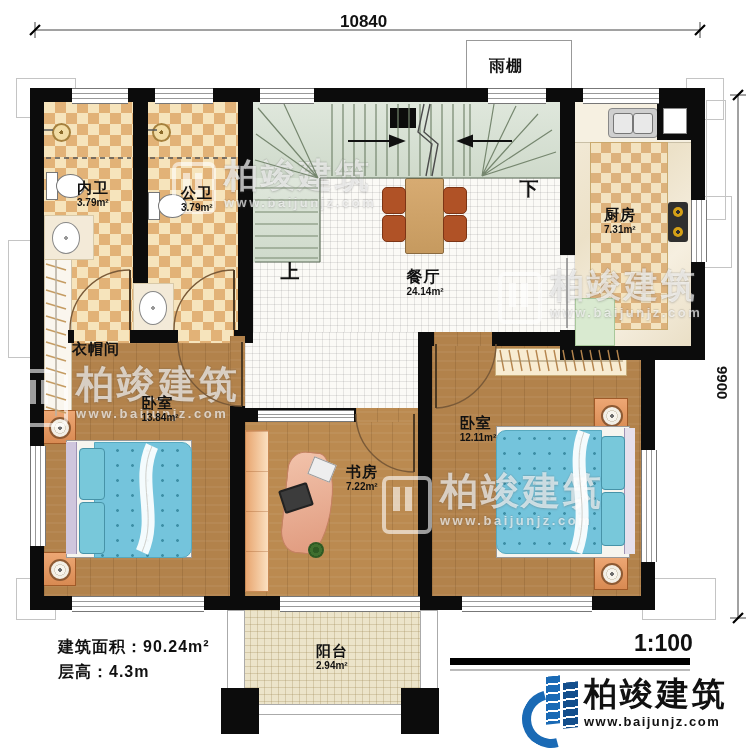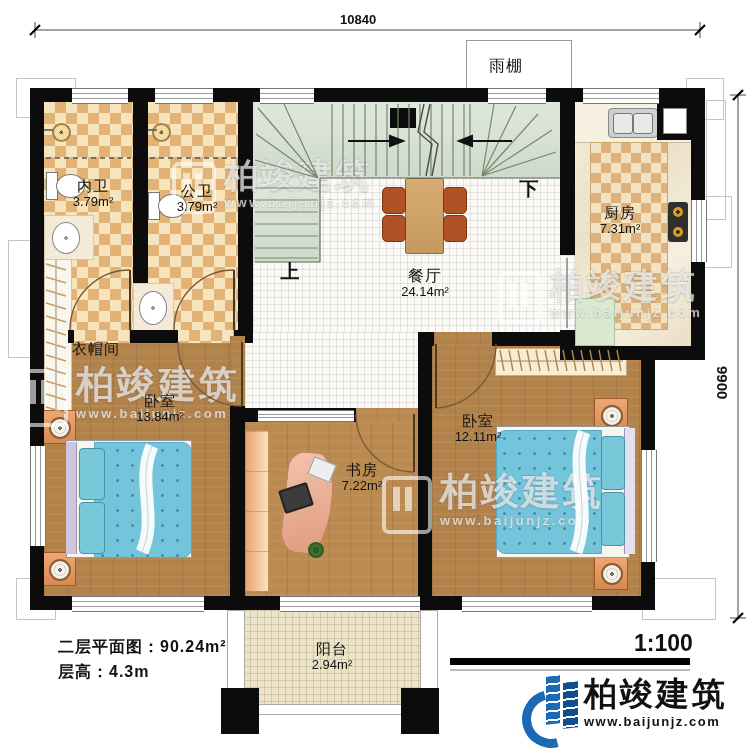--- a/index.html
+++ b/index.html
@@ -28,24 +28,24 @@
   .wall{position:absolute;background:#0c0c0c;z-index:15;}
   .eave{position:absolute;border:1px solid #c4c4c4;z-index:0;}
   .winH{position:absolute;background:#fff;border-top:1px solid #777;border-bottom:1px solid #777;z-index:16;}
   .winH::before{content:"";position:absolute;left:0;right:0;top:32%;height:1px;background:#999;}
   .winH::after{content:"";position:absolute;left:0;right:0;top:64%;height:1px;background:#999;}
   .winV{position:absolute;background:#fff;border-left:1px solid #777;border-right:1px solid #777;z-index:16;}
   .winV::before{content:"";position:absolute;top:0;bottom:0;left:32%;width:1px;background:#999;}
   .winV::after{content:"";position:absolute;top:0;bottom:0;left:64%;width:1px;background:#999;}
   .gap{position:absolute;z-index:16;}
   
-  .lbl{position:absolute;transform:translate(-50%,-50%);text-align:center;font-weight:normal;
+  .lbl{position:absolute;transform:translate(-50%,-50%);text-align:left;font-weight:bold;
        white-space:nowrap;z-index:28;line-height:1.12;}
   .lbl .nm{display:block;font-size:15px;letter-spacing:1px;}
-  .lbl .ar{display:block;font-size:13px;}
+  .lbl .ar{display:block;font-size:10px;}
   .dirlbl{position:absolute;transform:translate(-50%,-50%);font-weight:bold;font-size:19px;z-index:28;}
   
   .furn{position:absolute;z-index:10;}
   .stand{position:absolute;z-index:10;width:32px;height:32px;background:linear-gradient(#eda774,#d88a52);border:1px solid #a05a28;}
   .lamp{position:absolute;left:6px;top:6px;width:18px;height:18px;border-radius:50%;border:2px solid #8d5a33;
         background:radial-gradient(circle,#6e6e6e 0 2px,#f7f4ec 2px 5px,#d9d2c2 5px 6px,#f2efe6 6px);}
   .chair{position:absolute;z-index:10;width:22px;height:25px;background:#b05226;border:1px solid #7c3414;border-radius:5px;}
   .pillow{position:absolute;z-index:11;width:24px;height:50px;background:#78c8da;border:1px solid #4793a8;border-radius:4px;}
   .shower{position:absolute;z-index:10;width:15px;height:15px;border-radius:50%;border:2px solid #a5803d;
           background:radial-gradient(circle,#8a6a2a 0 2px,#f2dca4 2px);}
@@ -346,24 +346,24 @@
     <span class="nm">卧室</span>
     <span class="ar">12.11m²</span>
   </div>
   <div class="lbl" style="left:332px;top:657px;">
     <span class="nm">阳台</span>
     <span class="ar">2.94m²</span>
   </div>
   <div class="dirlbl" style="left:290px;top:272px;">上</div>
   <div class="dirlbl" style="left:529px;top:189px;">下</div>
 
-  <div class="abs" style="left:340px;top:12px;font-weight:bold;font-size:13px;z-index:28;">10840</div>
+  <div class="abs" style="left:340px;top:12px;font-weight:bold;font-size:17px;z-index:28;">10840</div>
   <div class="abs" style="left:714px;top:366px;font-weight:bold;font-size:15px;z-index:28;writing-mode:vertical-rl;">9900</div>
 
-  <div class="note" style="left:58px;top:637px;">二层平面图：90.24m²</div>
+  <div class="note" style="left:58px;top:637px;">建筑面积：90.24m²</div>
   <div class="note" style="left:58px;top:662px;">层高：4.3m</div>
 
   <div class="title-scale" style="left:634px;top:630px;">1:100</div>
   <div class="abs" style="left:450px;top:658px;width:240px;height:7px;background:#000;z-index:28;"></div>
   <div class="abs" style="left:450px;top:669px;width:240px;height:2px;background:#bbb;z-index:28;"></div>
 
   <div class="logo" style="left:522px;top:676px;">
     <div class="ic">
       <div class="arc"></div>
       <div class="t1"></div>

